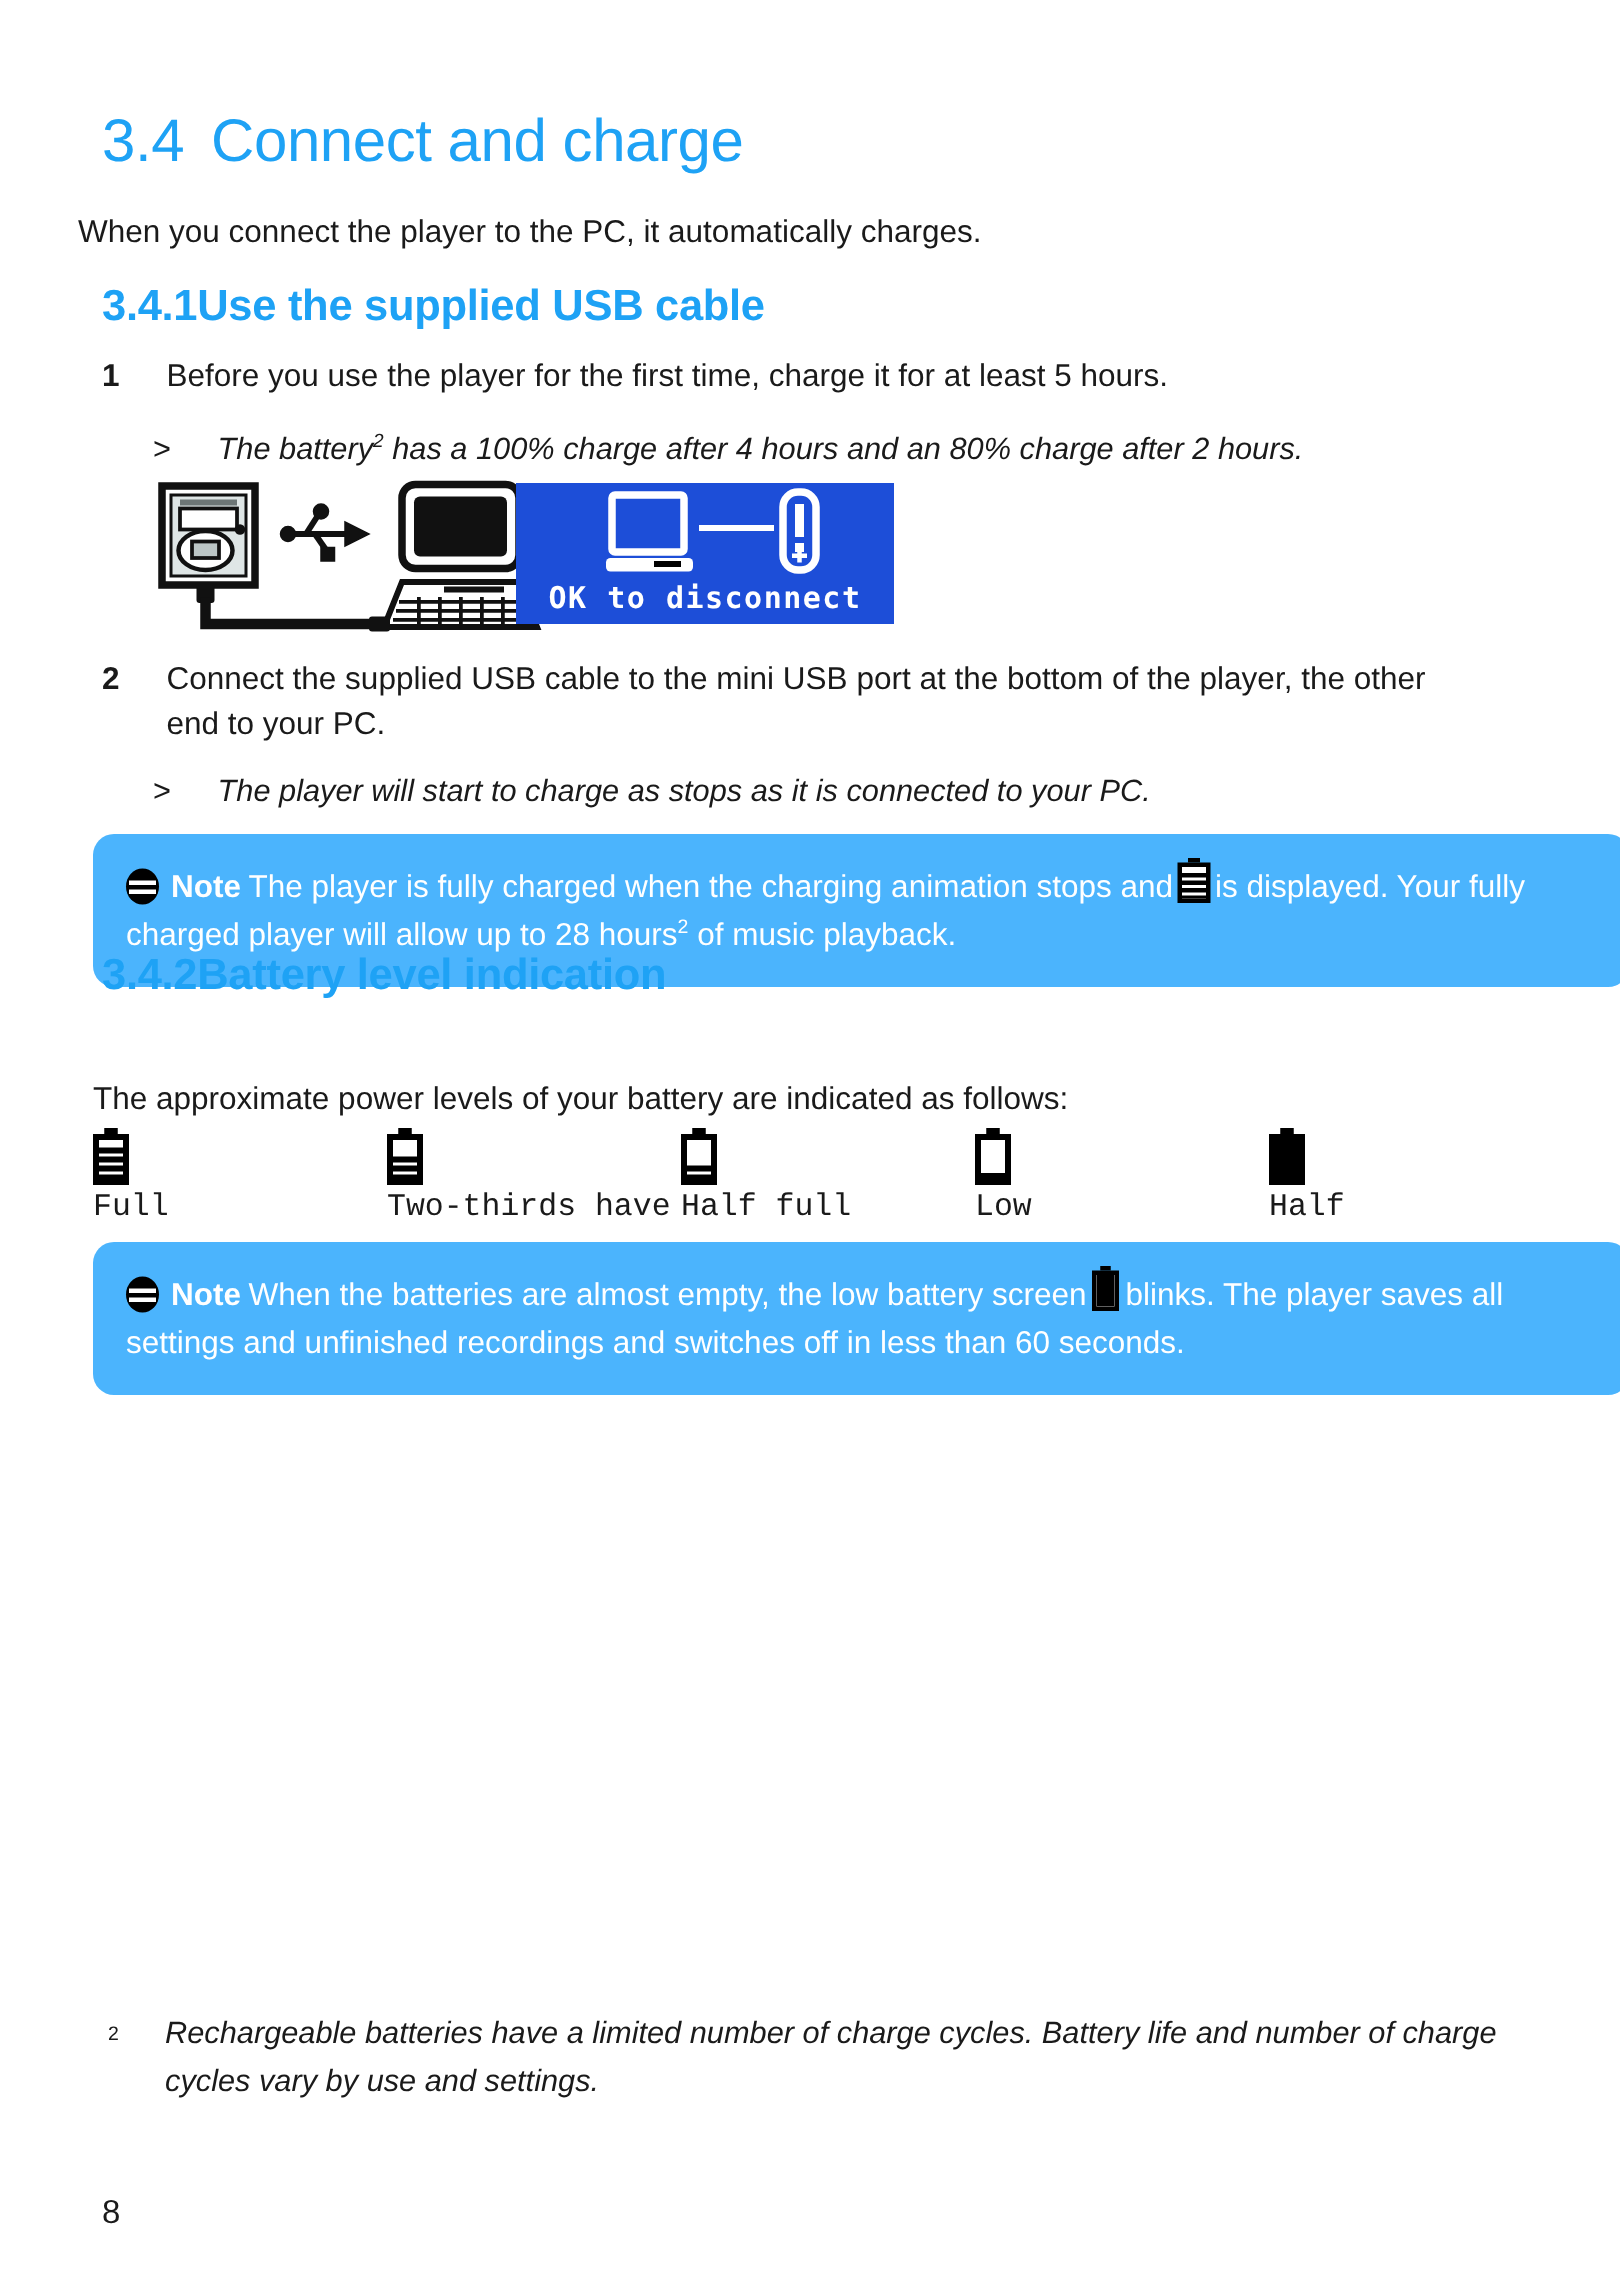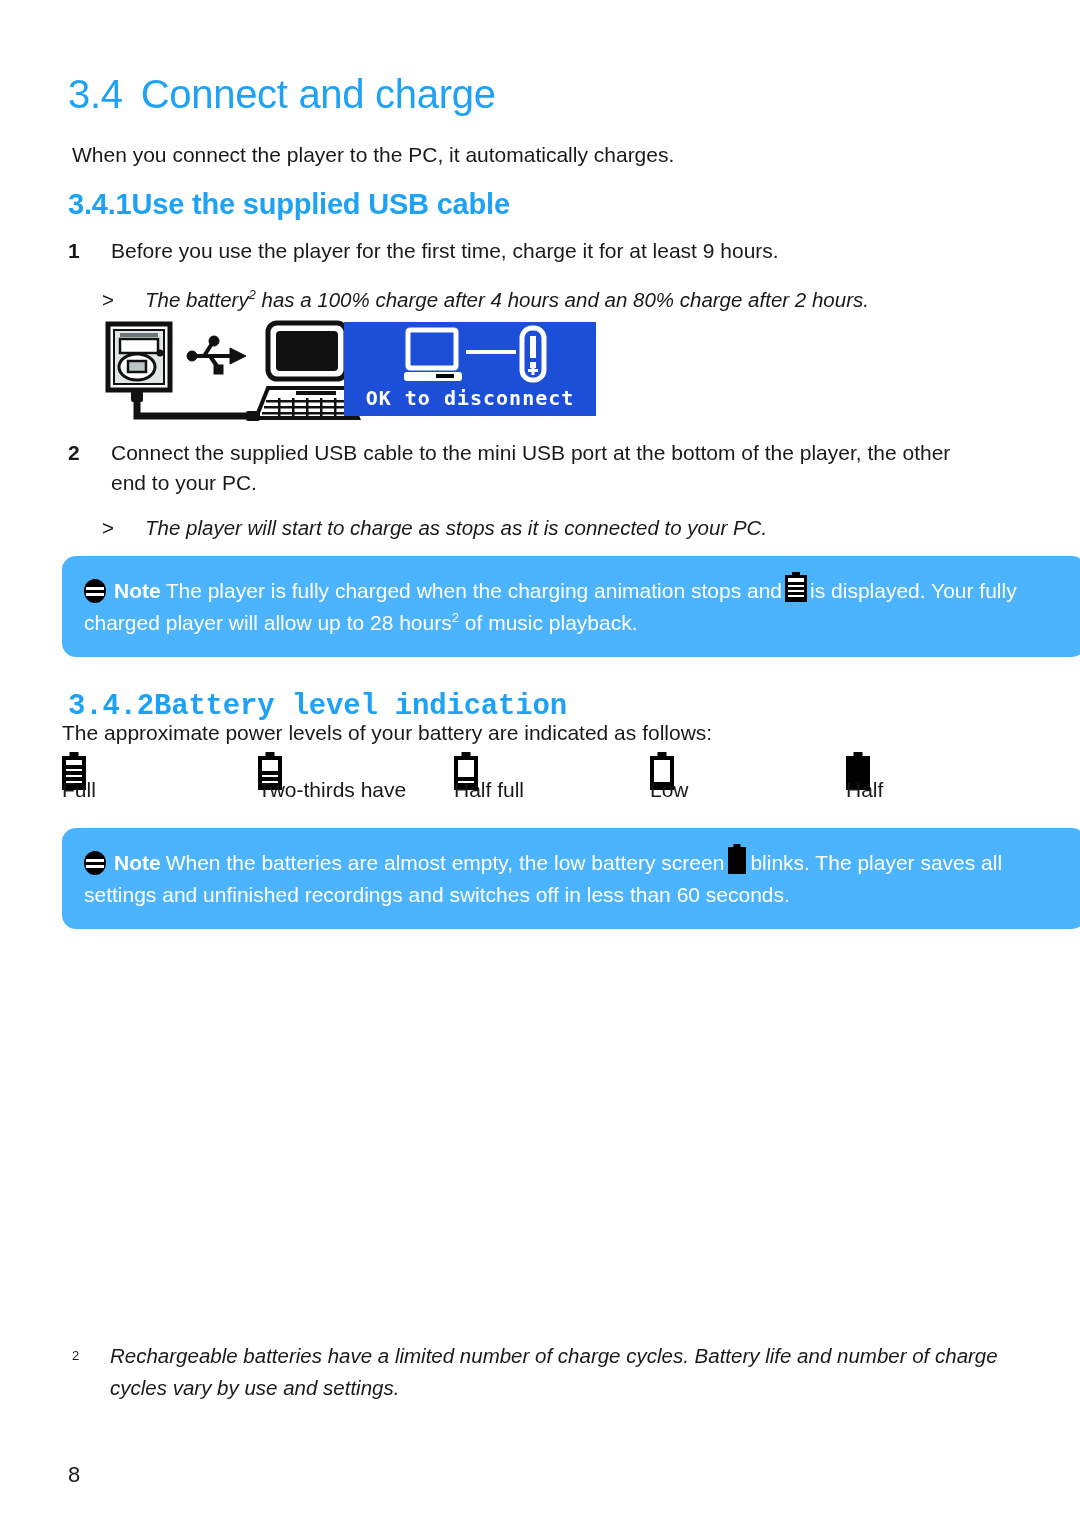--- a/index.html
+++ b/index.html
@@ -39,31 +39,31 @@
     position: absolute;
     left: 68px;
     font-size: 29px;
     color: #1ea2f5;
     font-weight: bold;
     letter-spacing: -0.2px;
     white-space: nowrap;
   }
   .h2 .num { }
   .h2-a { top: 188px; }
-  .h2-b { top: 690px; font-family: Liberation Mono, monospace; }
+  .h2-b { top: 634px; }
 
   
   .body-text {
     position: absolute;
     font-size: 21px;
     line-height: 29px;
     color: #1a1a1a;
     font-weight: 400;
   }
-  .intro { left: 72px; top: 140px; width: 900px; }
+  .intro { left: 52px; top: 140px; width: 900px; }
   .approx { left: 62px; top: 718px; width: 900px; }
 
   .numbered {
     position: absolute;
     font-size: 21px;
     line-height: 30px;
   }
   .numbered .marker {
     position: absolute;
     left: 0;
@@ -198,24 +198,25 @@
     width: 960px;
     height: 70px;
   }
   .level-item {
     position: absolute;
     top: 0;
   }
   .level-item .cap-label {
     position: absolute;
     left: 0;
-    top: 26px;
+    top: 42px;
     font-size: 21px;
     color: #1a1a1a;
     white-space: nowrap;
+    font-family: Liberation Mono, monospace;
   }
   .batt-big { width: 24px; height: 38px; }
   .batt-big .nub   { width: 9px;  height: 4px; }
   .batt-big .shell { top: 4px; width: 24px; height: 34px; }
   .batt-big .inner { left: 4px; top: 8px; width: 16px; height: 26px; }
   .batt-big .seg   { height: 4px; }
 
   
   .illus {
     position: absolute;
@@ -285,21 +286,21 @@
   </div>
 
   <div class="body-text intro">When you connect the player to the PC, it automatically charges.</div>
 
   <div class="h2 h2-a">
     <span class="num">3.4.1</span><span>Use the supplied USB cable</span>
   </div>
 
   <div class="numbered step1">
     <span class="marker">1</span>
-    <span class="txt">Before you use the player for the first time, charge it for at least 9 hours.</span>
+    <span class="txt">Before you use the player for the first time, charge it for at least 5 hours.</span>
   </div>
 
   <div class="result res1">
     <span class="gt">&gt;</span>
     <span class="txt">
       <span>The battery</span><sup>2</sup><span> has a 100% charge after 4 hours and an 80% charge after 2 hours.</span>
     </span>
   </div>
 
   <div class="illus">

